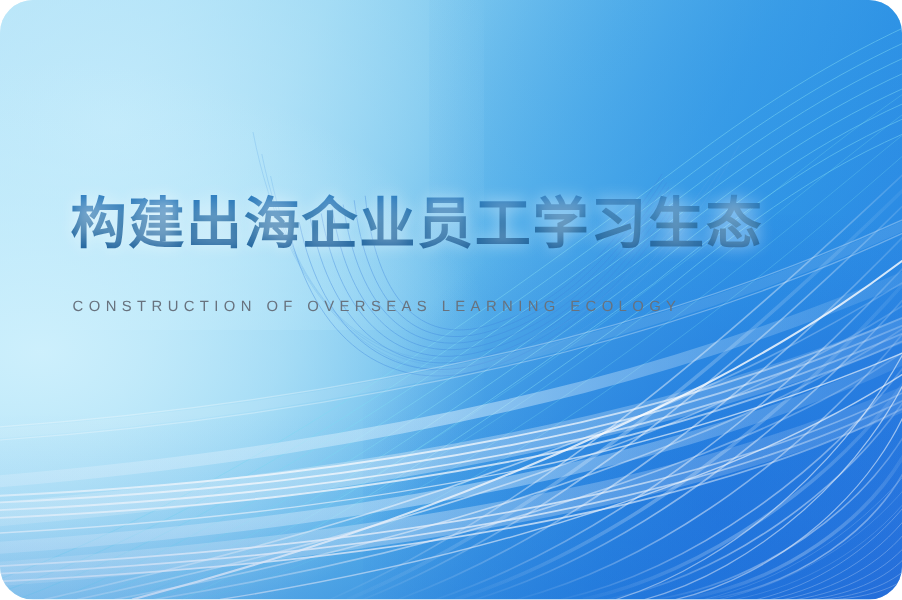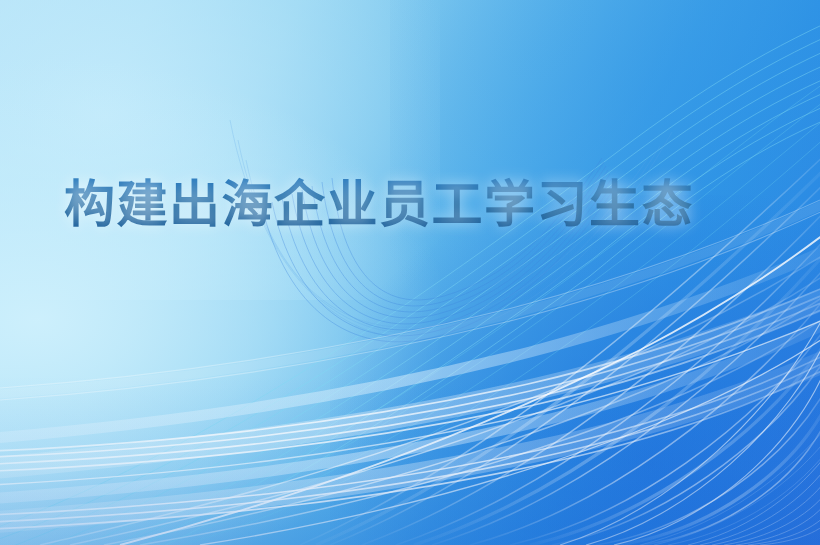--- a/index.html
+++ b/index.html
@@ -21,20 +21,21 @@
         #b6e3f7 0%,
         #aadff6 14%,
         #98d6f2 27%,
         #7ac6ee 40%,
         #5ab3ea 52%,
         #3e9fe6 64%,
         #2f92e4 74%,
         #2a86e2 84%,
         #2a7ce0 93%,
         #2f74dd 100%);
+    border-radius: 30px;
   }
 
   
   .layer {
     position: absolute;
     inset: 0;
     pointer-events: none;
   }
   .layer svg { display: block; width: 100%; height: 100%; }
 
@@ -325,15 +326,16 @@
     </svg>
   </div>
 
   <div class="vignette-bottom"></div>
 
   <div class="content">
     <div class="title-wrap">
       <div class="title-glow">构建出海企业员工学习生态</div>
       <h1 class="title">构建出海企业员工学习生态</h1>
     </div>
+    <p class="subtitle">CONSTRUCTION OF OVERSEAS LEARNING ECOLOGY</p>
   </div>
 
 </div>
 
 </body></html>

